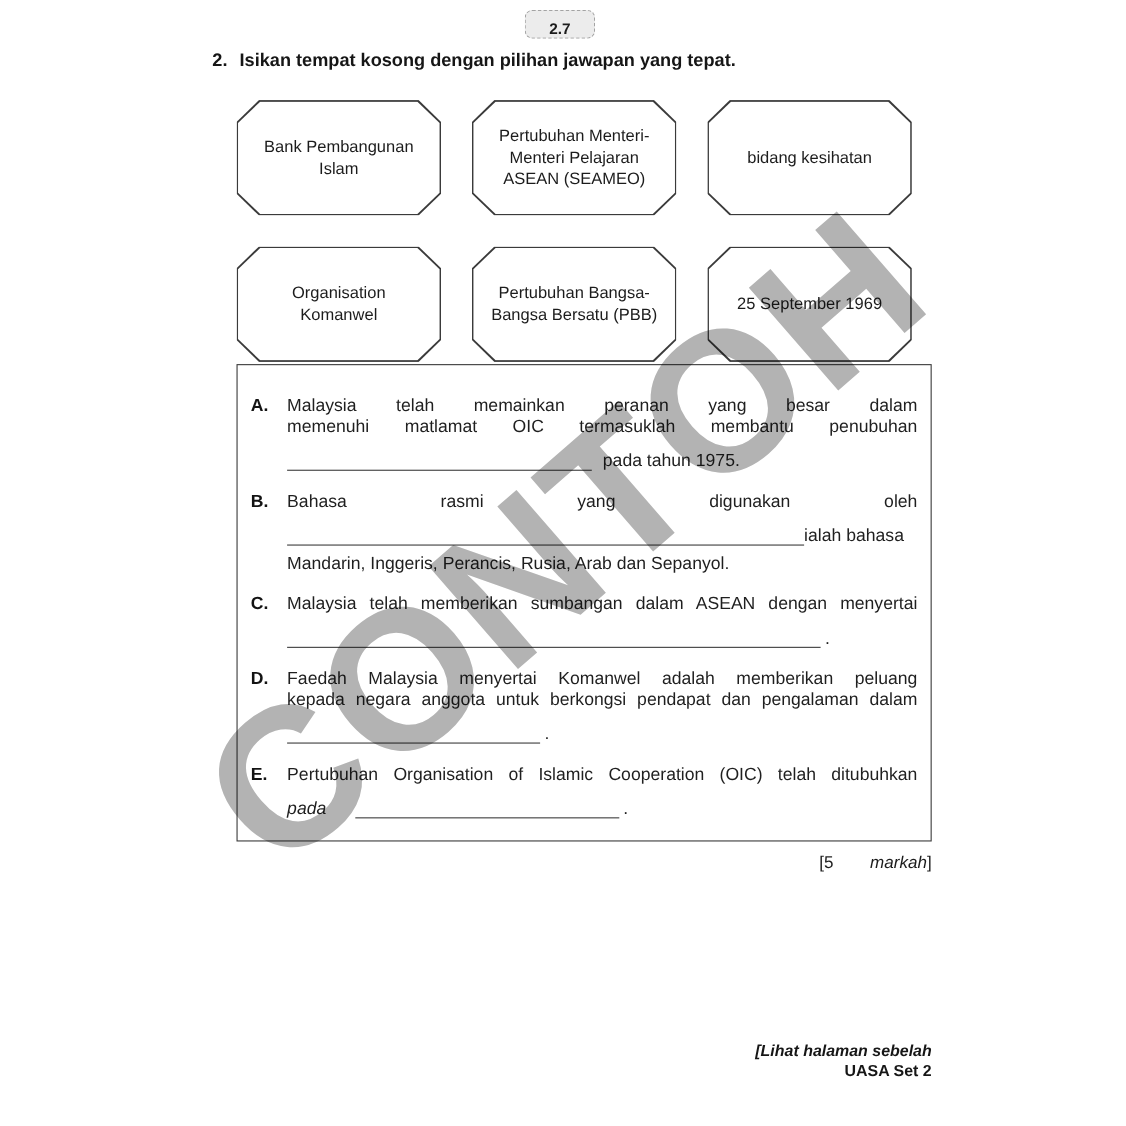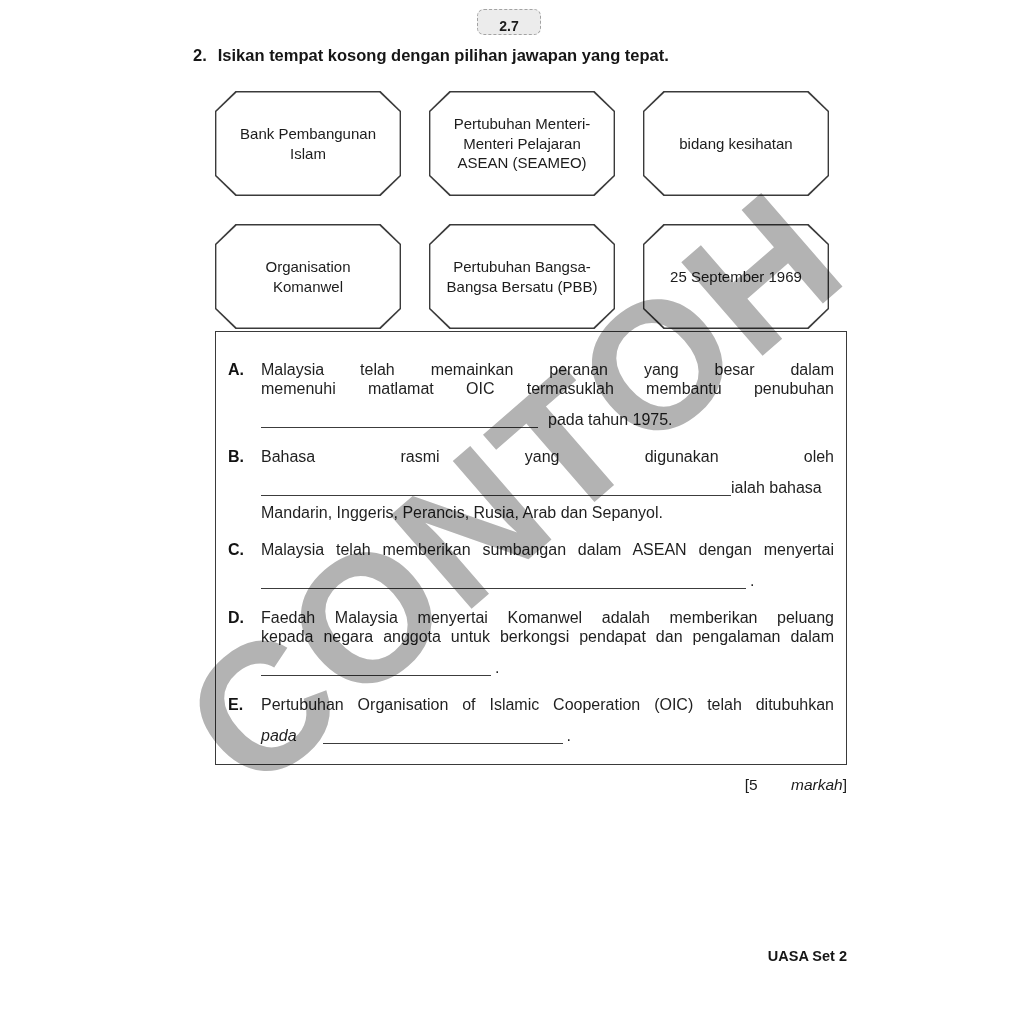--- a/index.html
+++ b/index.html
@@ -204,16 +204,17 @@
     </div>
   </div>
 
 </div>
 
 <div class="marks">
   <span>[5 </span><span class="it">markah</span><span>]</span>
 </div>
 
 <div class="footer">
+  <div class="f1">[Lihat halaman sebelah</div>
   <div class="f2">UASA Set 2</div>
 </div>
 
 <div class="watermark">CONTOH</div>
 
 </body></html>

